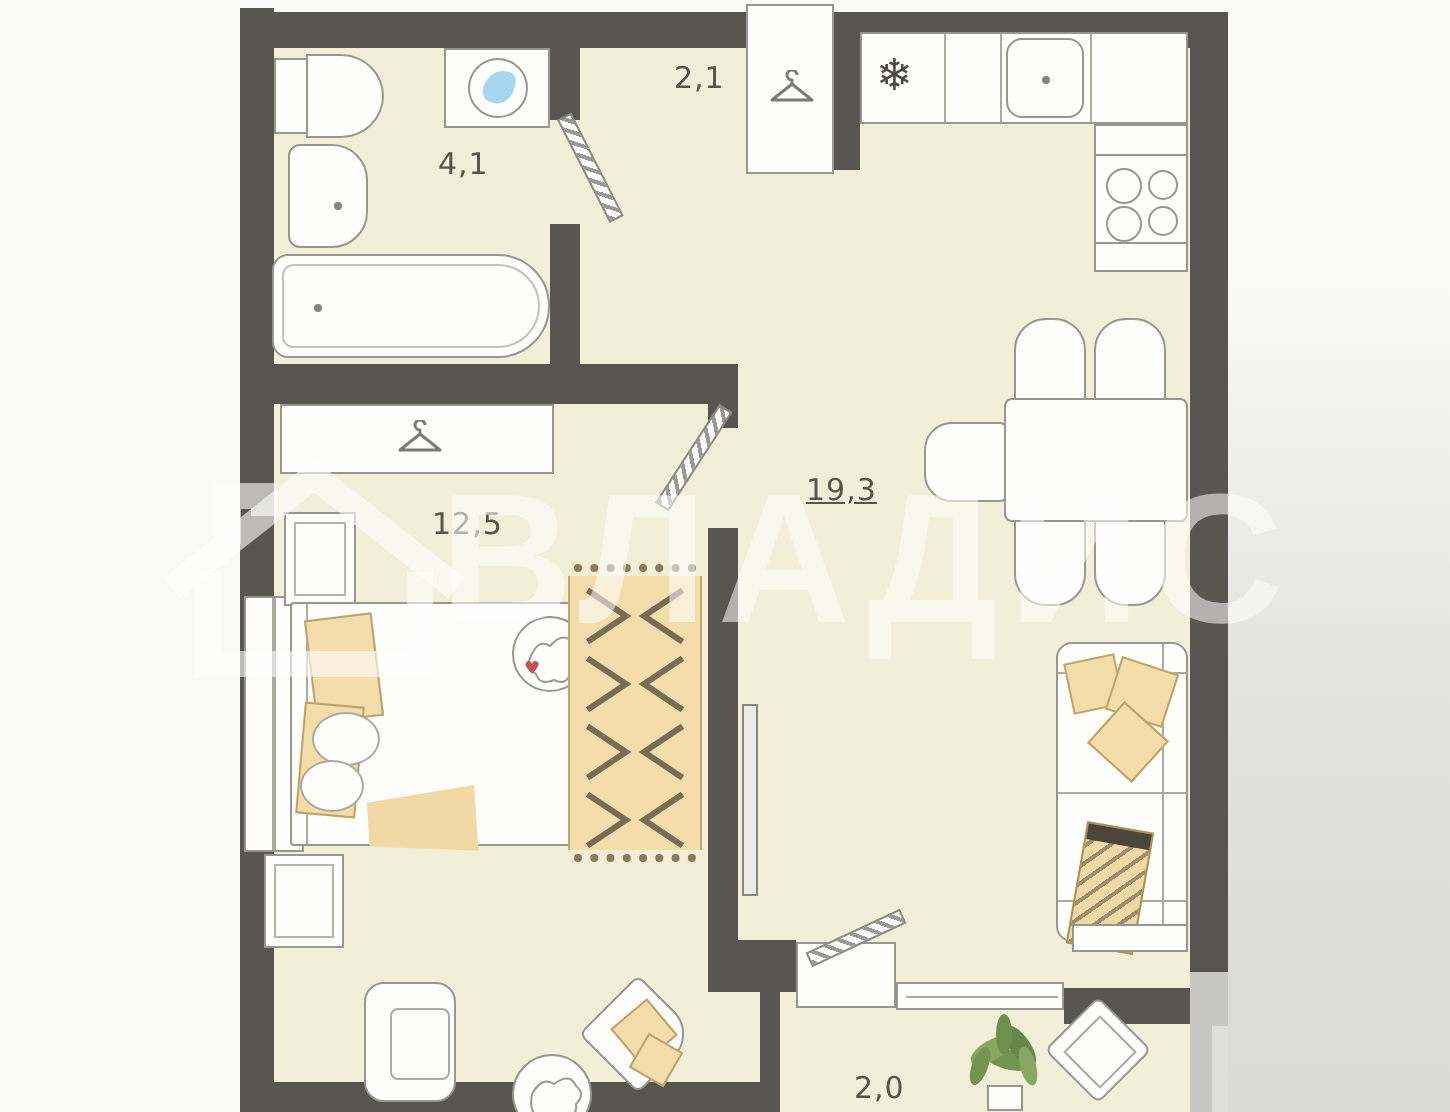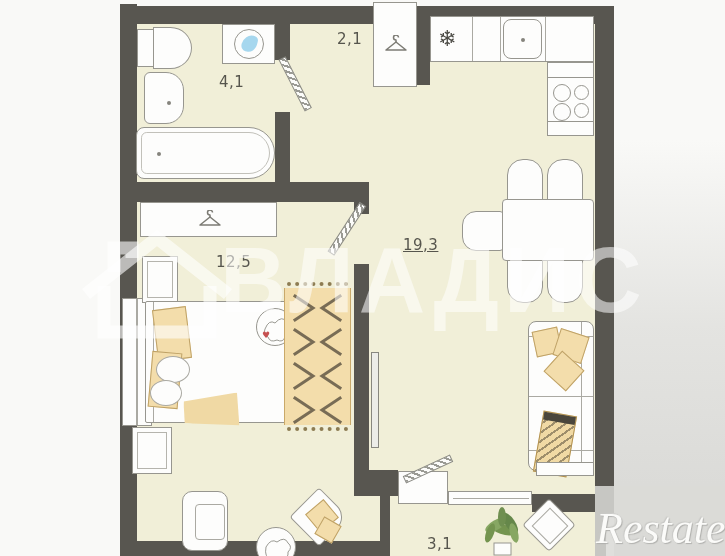--- a/index.html
+++ b/index.html
@@ -185,28 +185,27 @@
   </svg>
   <div class="abs" style="left:520px;top:498px;width:58px;height:58px;">
     <div class="f" style="left:10px;top:8px;width:38px;height:38px;transform:rotate(45deg);border-radius:4px;"></div>
     <div class="abs" style="left:17px;top:15px;width:24px;height:24px;border:1px solid #aaa9a2;transform:rotate(45deg);"></div>
   </div>
 
   <div class="lbl" style="left:219px;top:73px;">4,1</div>
   <div class="lbl" style="left:313px;top:30px;margin-left:24px;">2,1</div>
   <div class="lbl" style="left:216px;top:253px;">12,5</div>
   <div class="lbl" style="left:403px;top:236px;text-decoration:underline;">19,3</div>
-  <div class="lbl" style="left:427px;top:535px;">3,1</div>
+  <div class="lbl" style="left:427px;top:535px;">2,0</div>
 
   <div class="shade" style="right:0;top:140px;width:111px;height:416px;background:linear-gradient(to bottom,rgba(233,233,230,0) 0%,rgba(224,224,221,.85) 45%,#d7d7d4 100%);"></div>
   <div class="shade" style="right:0;bottom:0;width:130px;height:70px;background:rgba(218,218,215,.85);"></div>
 
   <svg width="150" height="112" style="position:absolute;left:82px;top:228px;">
     <g fill="none" stroke="rgba(255,255,255,0.6)" stroke-width="13">
       <path d="M4 66 L75 10 L146 66"></path>
       <path d="M32 44 L32 20 L50 20 L50 30"></path>
       <path d="M22 58 L22 104 L128 104 L128 58"></path>
     </g>
   </svg>
   <div class="wm-brand" style="left:220px;top:245px;">ВЛАДИС</div>
-  <div class="wm-corner" style="left:596px;top:503px;">Restate</div>
 
 </div>
 
 </body></html>

